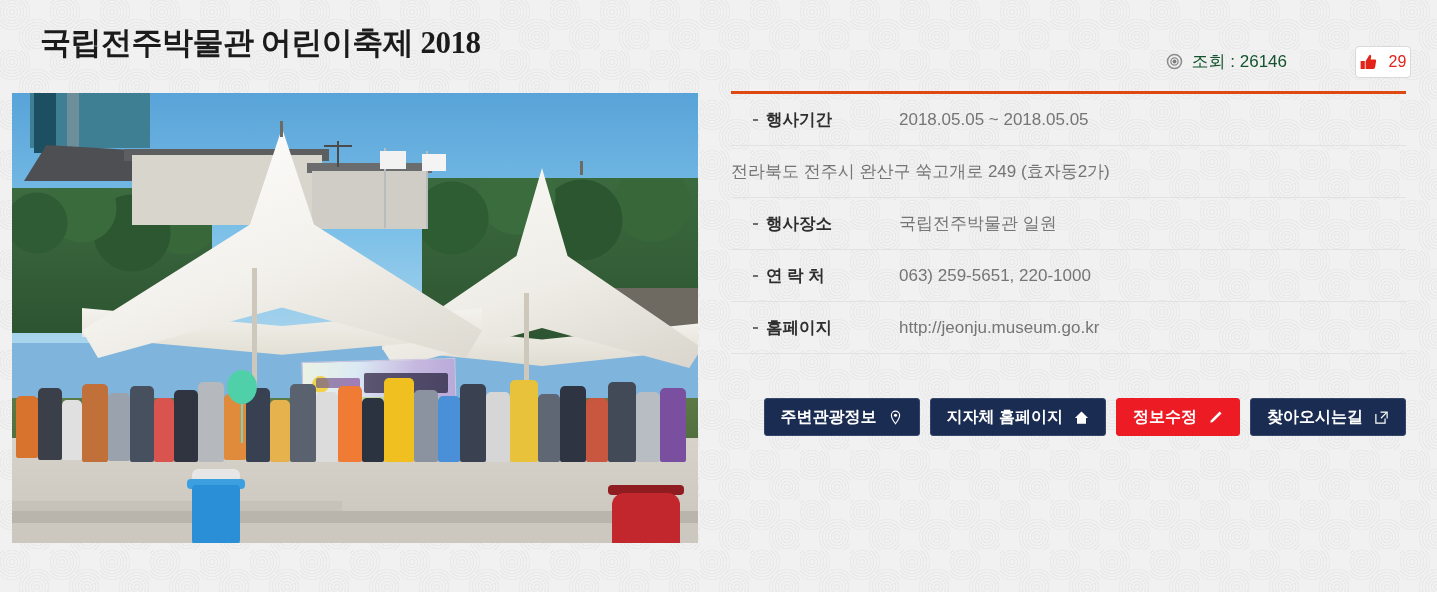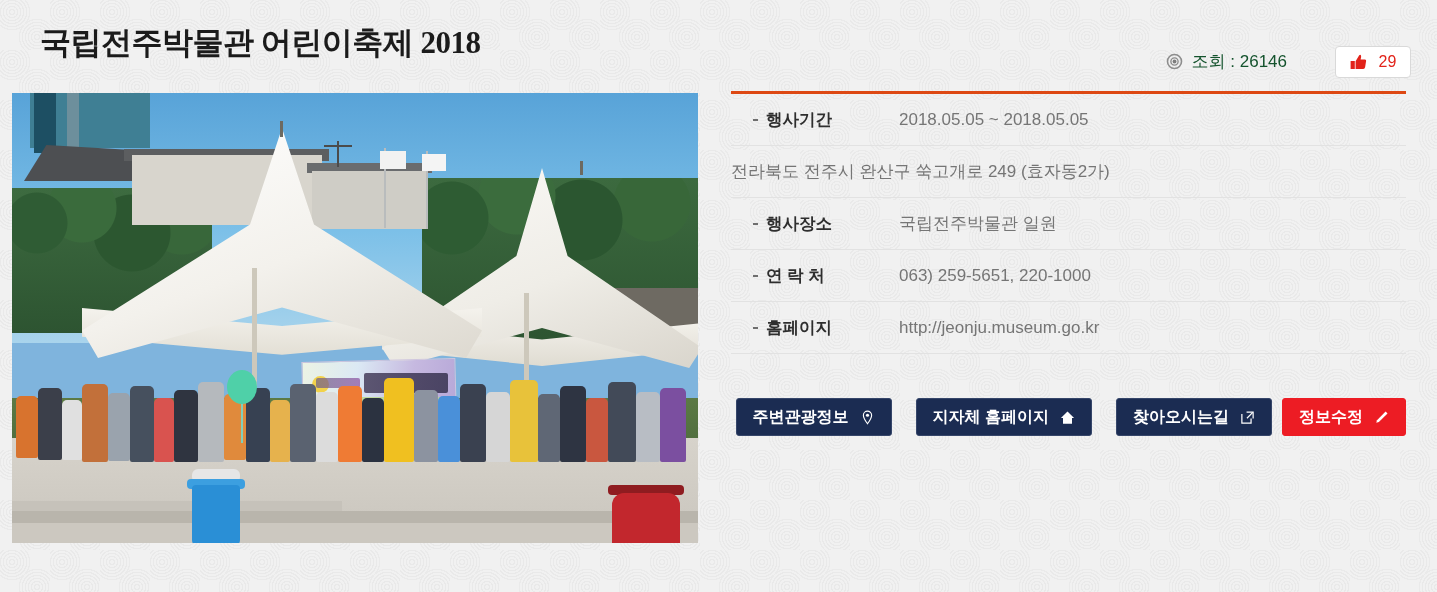--- a/index.html
+++ b/index.html
@@ -30,21 +30,21 @@
     white-space:nowrap;
   }
   #view-count-wrap{
     position:absolute;right:150px;top:50px;
     display:flex;align-items:center;gap:9px;
   }
   #eye-icon{display:block;width:17px;height:17px;}
   #view-count-text{font-size:17px;color:#14532d;white-space:nowrap;}
   #like-button{
     position:absolute;right:26px;top:46px;
-    width:76px;height:32px;box-sizing:border-box;
+    width:56px;height:32px;box-sizing:border-box;
     background:#ffffff;border:1px solid #d9d9d9;border-radius:4px;
     display:flex;align-items:center;justify-content:center;gap:12px;
     cursor:pointer;
   }
   #thumb-icon{display:block;width:17px;height:17px;}
   #like-count{font-size:16px;color:#e2231a;font-weight:400;}
 
   
   #photo-frame{
     position:absolute;left:12px;top:93px;width:686px;height:450px;
@@ -148,21 +148,21 @@
   #action-buttons{
     position:absolute;left:731px;top:398px;width:675px;
     display:flex;justify-content:flex-end;gap:10px;
   }
   .action-btn{
     height:38px;box-sizing:border-box;padding:0 16px;
     display:flex;align-items:center;justify-content:center;gap:11px;
     border-radius:3px;cursor:pointer;
     font-size:16px;font-weight:700;color:#ffffff;white-space:nowrap;
   }
-  .btn-navy{background:#1b2c52;border:1px solid #36466a;margin-left:14px;}
+  .btn-navy{background:#1b2c52;border:1px solid #36466a;}
   .btn-red{background:#ed1c24;border:1px solid #ed1c24;}
   .btn-icon{display:block;width:15px;height:15px;flex:none;}
 </style>
 </head>
 <body>
 
 <div id="bg-pattern"></div>
 
 <div id="page">
 
@@ -328,34 +328,34 @@
 
     <div class="action-btn btn-navy">
       <span>지자체 홈페이지</span>
       <span>
         <svg class="btn-icon" viewBox="0 0 16 16" aria-hidden="true">
           <path d="M8 1.5 L15 8.4 L12.8 8.4 L12.8 14.6 L3.2 14.6 L3.2 8.4 L1 8.4 Z" fill="#ffffff"></path>
         </svg>
       </span>
     </div>
 
+    <div class="action-btn btn-red">
+      <span>정보수정</span>
+      <span>
+        <svg class="btn-icon" viewBox="0 0 16 16" aria-hidden="true">
+          <path d="M12.4 1.6 L14.4 3.6 L5.2 12.8 L2.4 13.6 L3.2 10.8 Z" fill="#ffffff"></path>
+        </svg>
+      </span>
+    </div>
+
     <div class="action-btn btn-navy">
       <span>찾아오시는길</span>
       <span>
         <svg class="btn-icon" viewBox="0 0 16 16" aria-hidden="true">
           <path d="M2 4.2 L2 14 L11.8 14 L11.8 9" fill="none" stroke="#ffffff" stroke-width="1.3"></path>
           <polyline points="7,2.2 14,2.2 14,9" fill="none" stroke="#ffffff" stroke-width="1.3"></polyline>
           <line x1="7.4" y1="8.8" x2="13.6" y2="2.6" stroke="#ffffff" stroke-width="1.3"></line>
         </svg>
       </span>
     </div>
-
-    <div class="action-btn btn-red">
-      <span>정보수정</span>
-      <span>
-        <svg class="btn-icon" viewBox="0 0 16 16" aria-hidden="true">
-          <path d="M12.4 1.6 L14.4 3.6 L5.2 12.8 L2.4 13.6 L3.2 10.8 Z" fill="#ffffff"></path>
-        </svg>
-      </span>
-    </div>
   </div>
 
 </div>
 
 </body></html>

